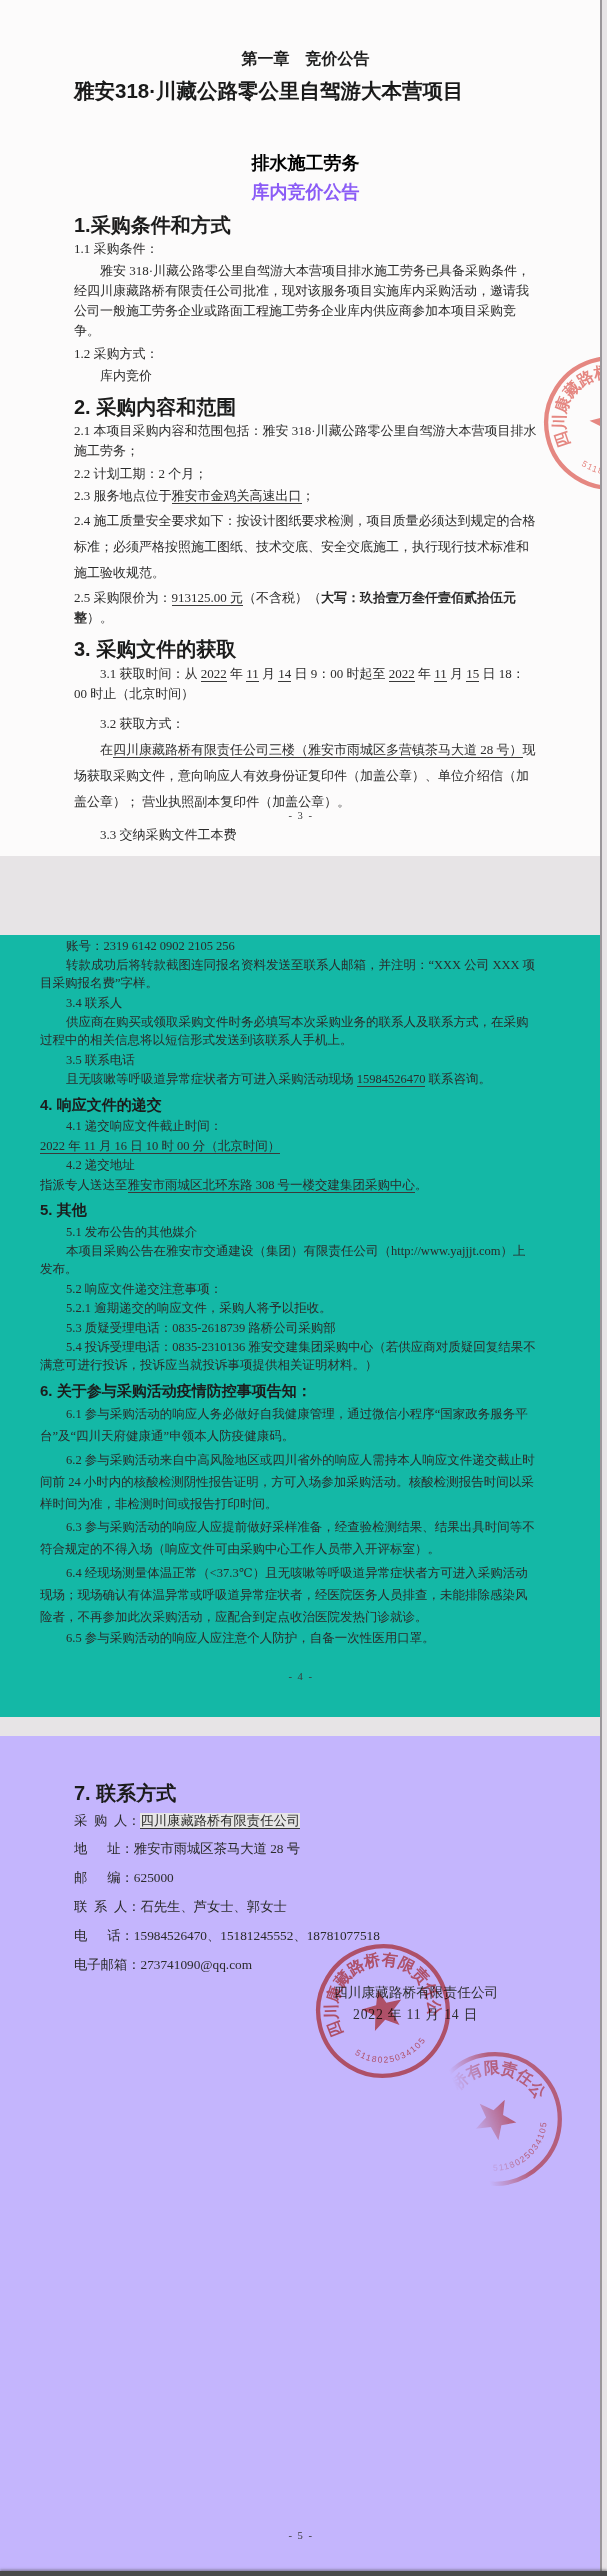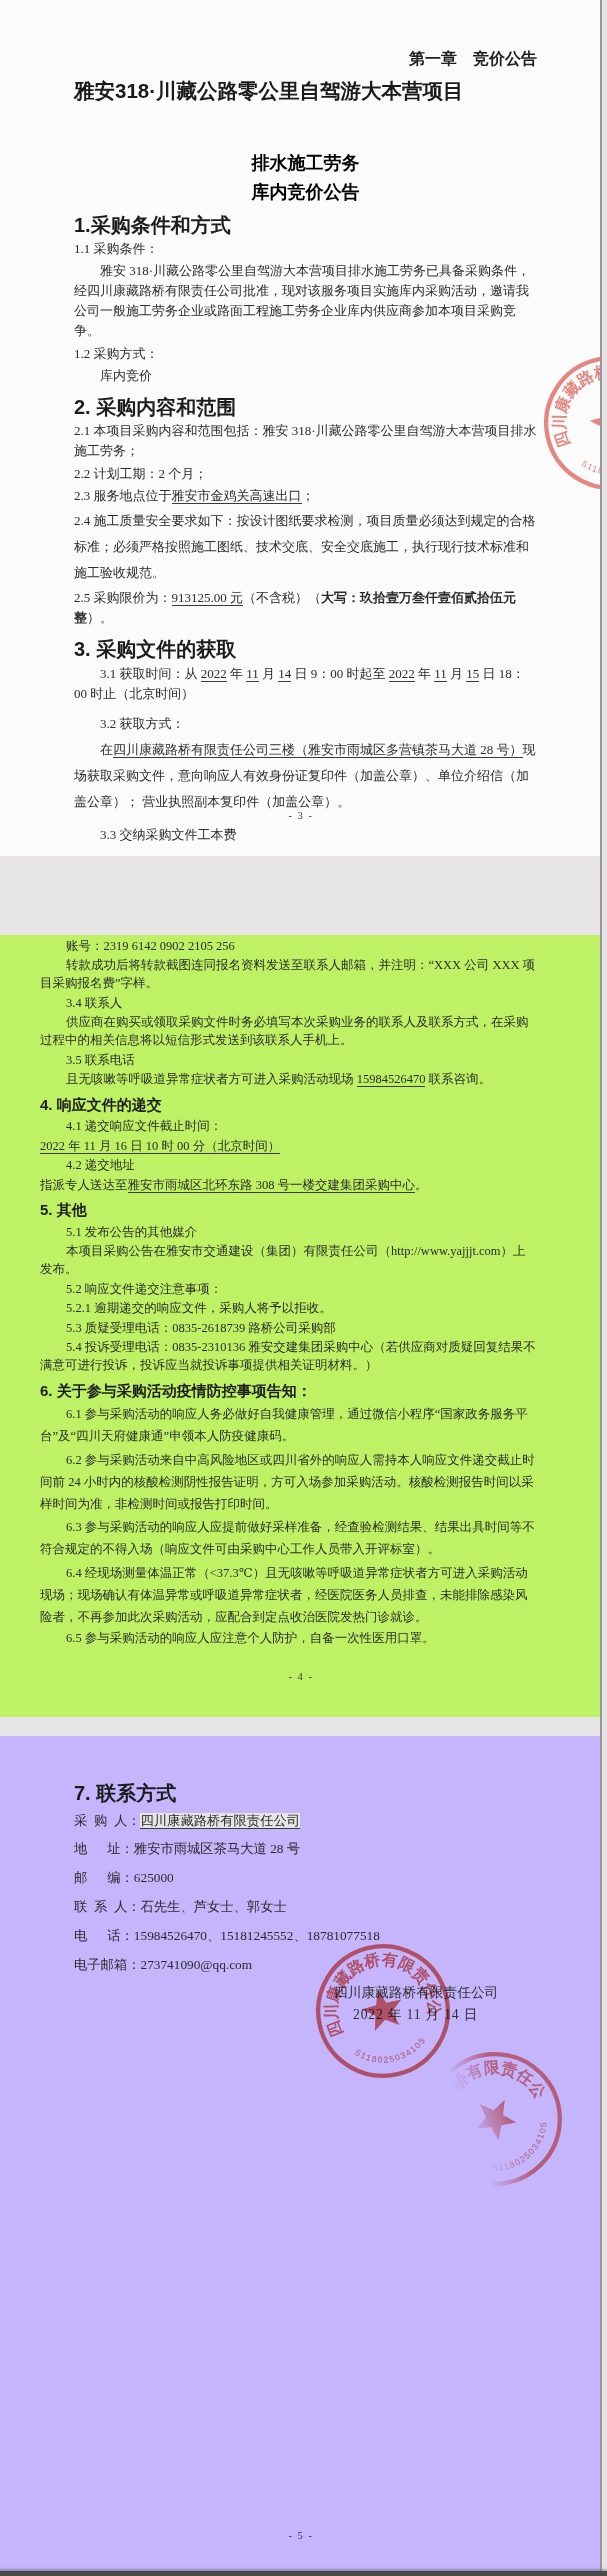--- a/index.html
+++ b/index.html
@@ -2,34 +2,34 @@
 <html style="font-size:12px"><head>
 <meta charset="utf-8">
 <style>
   html,body{margin:0;padding:0;background:#e9e6e8;}
   body{width:607px;height:2576px;position:relative;overflow:hidden;
        font-family:"Liberation Serif","DejaVu Serif",serif;color:#2b2b2b;}
   .canvas{position:absolute;inset:0;background:#e7e4e6;}
   .page{position:absolute;left:0;width:602px;background:#fcfbfb;overflow:hidden;
         box-sizing:border-box;padding:0 65px 0 74px;}
   .page1{top:0;height:856px;}
-  .page2{top:935px;height:782px;background:#bef264;padding-left:40px;}
+  .page2{top:935px;height:782px;background:#14b8a6;padding-left:40px;}
   .page3{top:1736px;height:840px;background:#c4b5fd;}
   .scan-edge{position:absolute;top:0;bottom:0;right:5.3px;width:1.5px;background:#9a969a;z-index:40;}
   .scan-bottom{position:absolute;left:0;right:0;bottom:0;height:4.6px;background:#4a4a4a;z-index:41;
                box-shadow:0 -1.5px 2.3px rgba(74,74,74,.5);}
   
   .line{font-size:13px;line-height:20px;margin:2.3px 0;}
   .title1{font-family:"Liberation Sans","DejaVu Sans",sans-serif;font-weight:700;
-          font-size:16px;line-height:20px;text-align:right;margin-top:49px;color:#1e1e1e;}
+          font-size:16px;line-height:20px;text-align:center;margin-top:49px;color:#1e1e1e;}
   .title2{font-weight:700;font-size:20.5px;line-height:26px;text-align:left;margin-top:9px;color:#1a1a1a;
           font-family:"Liberation Sans","DejaVu Sans",sans-serif;}
   .title3a{font-weight:700;font-size:18px;line-height:23px;text-align:center;margin-top:48px;color:#000000;
           font-family:"Liberation Sans","DejaVu Sans",sans-serif;}
-  .title3b{font-weight:700;font-size:18px;line-height:23px;text-align:center;margin-top:6px;color:#000000;
+  .title3b{font-weight:700;font-size:18px;line-height:23px;text-align:center;margin-top:6px;color:#8b5cf6;
           font-family:"Liberation Sans","DejaVu Sans",sans-serif;}
   .h{font-family:"Liberation Sans","DejaVu Sans",sans-serif;font-weight:700;
      font-size:20px;line-height:20px;margin:10.6px 0 4.6px;color:#1c1c1c;}
   .pi{text-indent:26px;}
   .loose{line-height:26px;}
   .gap{margin-top:10.6px;}
   .seg-u{border-bottom:0.8px solid #3a3a3a;}
   .seg-b{font-weight:700;}
   .seg-hl{background:#e7e6e6;}
   

